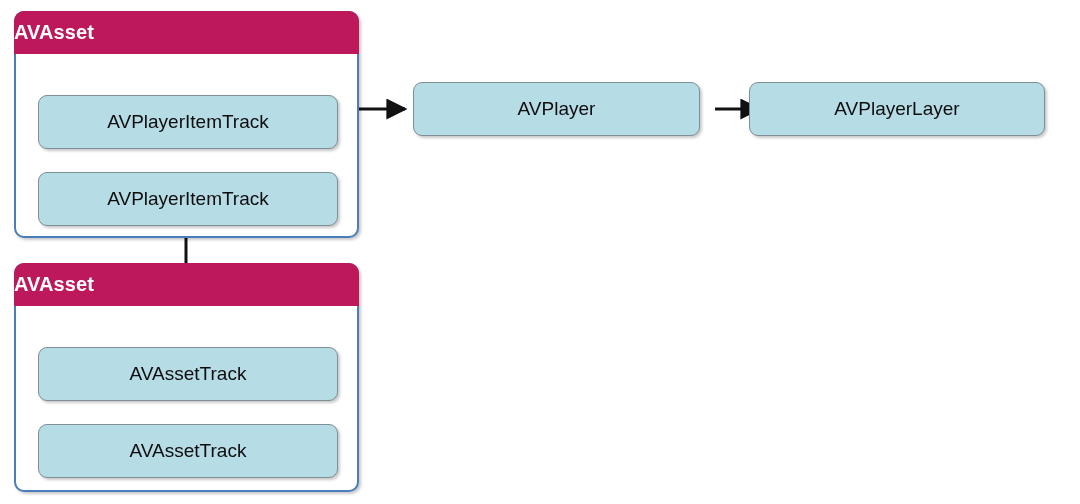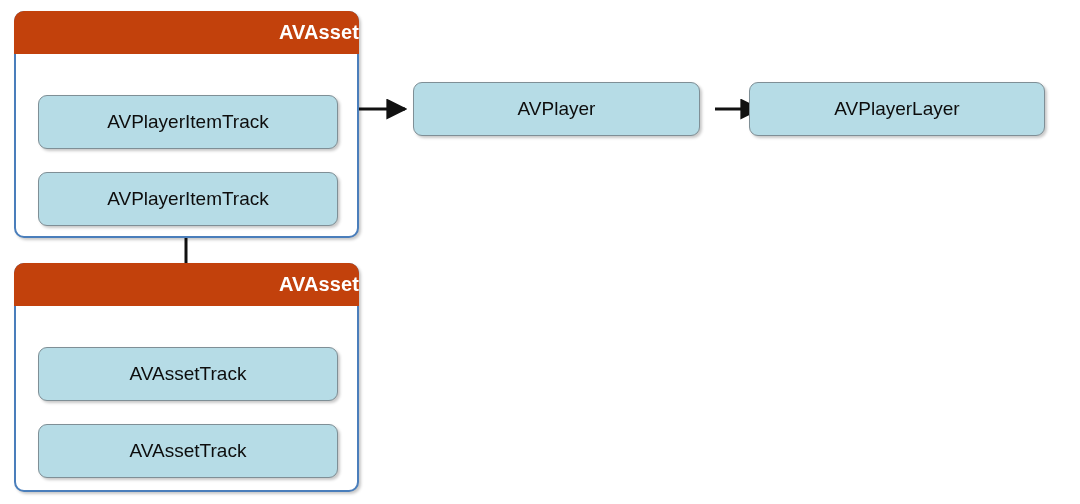--- a/index.html
+++ b/index.html
@@ -33,28 +33,28 @@
     border-radius: 10px;
     box-shadow: 2px 2px 3px rgba(0,0,0,0.22);
   }
   .group-header {
     position: absolute;
     left: -2px;
     top: -2px;
     right: -2px;
     height: 43px;
     box-sizing: border-box;
-    background: #c2410c;
+    background: #be185d;
     border-radius: 10px 10px 0 0;
     color: #ffffff;
     font-size: 20px;
     font-weight: bold;
     display: flex;
     align-items: center;
-    justify-content: flex-end;
+    justify-content: flex-start;
     letter-spacing: 0.1px;
   }
   .group-body {
     position: absolute;
     left: 0;
     top: 41px;
     right: 0;
     bottom: 0;
     padding: 15px;
   }

